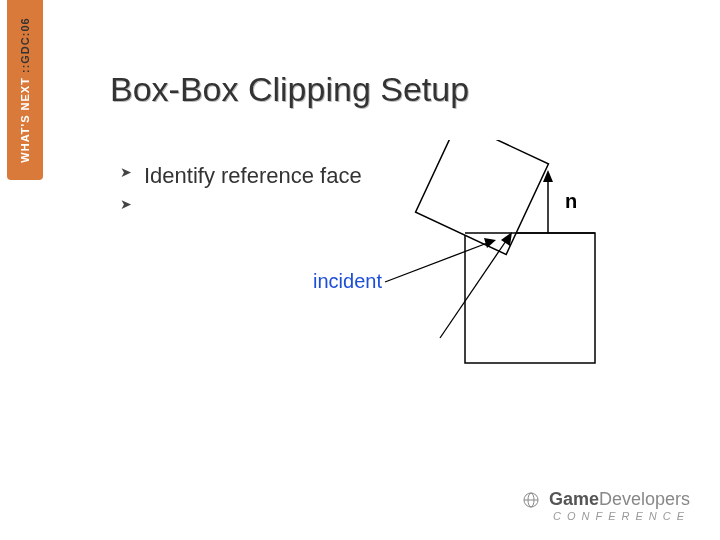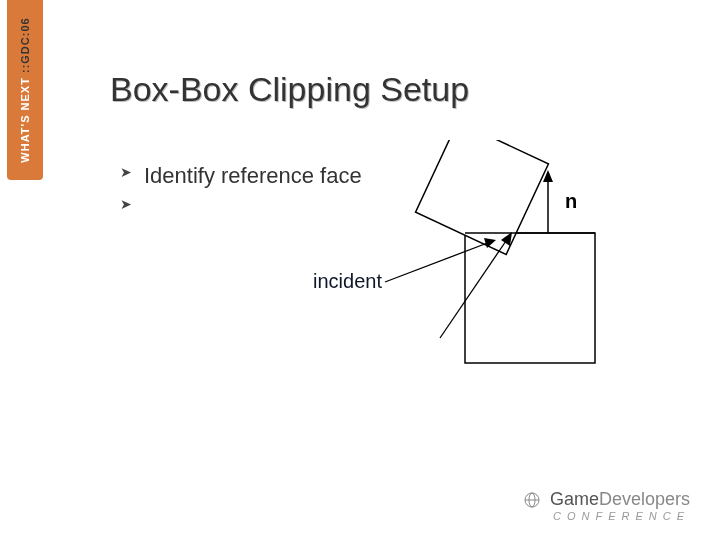--- a/index.html
+++ b/index.html
@@ -78,21 +78,21 @@
     left: 290px;
     top: 140px;
     width: 380px;
     height: 260px;
   }
   .label-incident {
     position: absolute;
     left: 23px;
     top: 130px;
     font-size: 20px;
-    color: #0f172a;
+    color: #1d4ed8;
   }
   .label-reference {
     position: absolute;
     left: 58px;
     top: 190px;
     font-size: 20px;
     color: #333333;
   }
   .label-n {
     position: absolute;
@@ -105,21 +105,21 @@
   .footer-logo {
     position: absolute;
     right: 30px;
     bottom: 18px;
     text-align: right;
   }
   .footer-logo .gd {
     font-size: 18px;
     color: #888888;
   }
-  .footer-logo .gd .game { font-weight: normal; color: #555555; }
+  .footer-logo .gd .game { font-weight: bold; color: #555555; }
   .footer-logo .conf {
     font-size: 11px;
     letter-spacing: 6px;
     color: #999999;
     text-transform: uppercase;
     font-style: italic;
   }
 </style>
 </head>
 <body>

